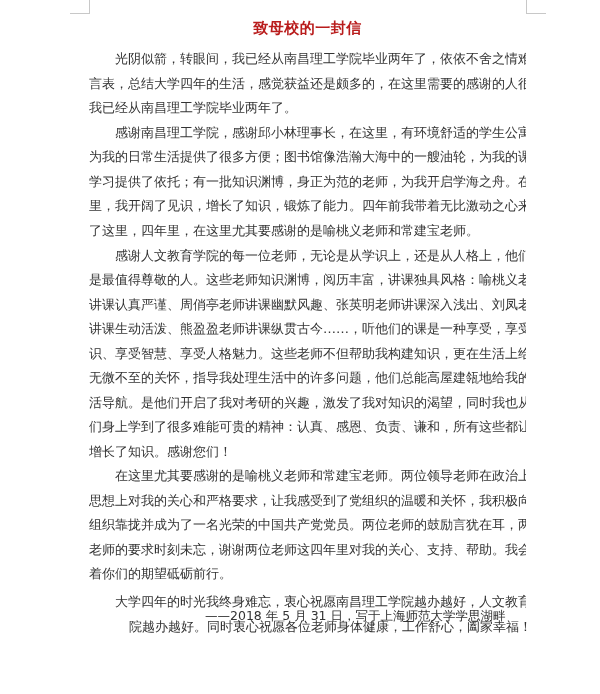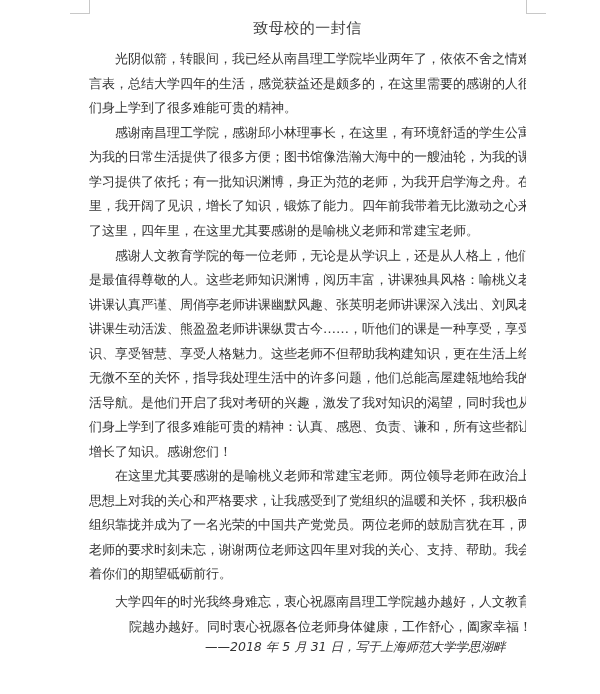--- a/index.html
+++ b/index.html
@@ -1,43 +1,43 @@
 <!DOCTYPE html>
 <html><head>
 <meta charset="utf-8">
 <style>
   html, body { margin: 0; padding: 0; background: #ffffff; }
   body { width: 600px; height: 694px; position: relative; overflow: hidden;
          font-family: "DejaVu Sans", "Liberation Sans", sans-serif; color: #333333; }
   .mark { position: absolute; background: #c8c8c8; }
   .page { position: absolute; left: 89px; top: 0; width: 437px; }
   .title { position: absolute; left: 0; top: 19px; width: 437px; text-align: center;
-           font-size: 15px; font-weight: normal; color: #404040; letter-spacing: 0.5px; }
+           font-size: 15px; font-weight: bold; color: #b91c1c; letter-spacing: 0.5px; }
   .line { position: absolute; left: 0; width: 437px; height: 24px; line-height: 24px;
           font-size: 13px; white-space: nowrap; text-align: justify; text-align-last: justify;
           overflow: hidden; }
   .line.indent { left: 26px; width: 411px; }
   .line.last { text-align-last: left; }
-  .signature { position: absolute; top: 635px; left: 116px; font-size: 12.5px;
-               line-height: 24px; white-space: nowrap; color: #333; font-style: italic; }
+  .signature { position: absolute; top: 604px; left: 116px; font-size: 12.5px;
+               line-height: 24px; white-space: nowrap; color: #333; }
 </style>
 </head>
 <body>
 
 <div class="mark" style="left:89px;top:0;width:1px;height:14px;"></div>
 <div class="mark" style="left:70px;top:13px;width:20px;height:1px;"></div>
 <div class="mark" style="left:526px;top:0;width:1px;height:14px;"></div>
 <div class="mark" style="left:526px;top:13px;width:20px;height:1px;"></div>
 
 <div class="page">
   <div class="title">致母校的一封信</div>
 
   <div class="line indent" style="top:47px;">光阴似箭，转眼间，我已经从南昌理工学院毕业两年了，依依不舍之情难以</div>
   <div class="line" style="top:72px;">言表，总结大学四年的生活，感觉获益还是颇多的，在这里需要的感谢的人很多，</div>
-  <div class="line last" style="top:96px;">们身上学到了很多难能可贵的精神。</div>
+  <div class="line last" style="top:96px;">我已经从南昌理工学院毕业两年了。</div>
 
   <div class="line indent" style="top:121px;">感谢南昌理工学院，感谢邱小林理事长，在这里，有环境舒适的学生公寓，</div>
   <div class="line" style="top:145px;">为我的日常生活提供了很多方便；图书馆像浩瀚大海中的一艘油轮，为我的课余</div>
   <div class="line" style="top:170px;">学习提供了依托；有一批知识渊博，身正为范的老师，为我开启学海之舟。在这</div>
   <div class="line" style="top:194px;">里，我开阔了见识，增长了知识，锻炼了能力。四年前我带着无比激动之心来到</div>
   <div class="line last" style="top:219px;">了这里，四年里，在这里尤其要感谢的是喻桃义老师和常建宝老师。</div>
 
   <div class="line indent" style="top:244px;">感谢人文教育学院的每一位老师，无论是从学识上，还是从人格上，他们都</div>
   <div class="line" style="top:268px;">是最值得尊敬的人。这些老师知识渊博，阅历丰富，讲课独具风格：喻桃义老师</div>
   <div class="line" style="top:293px;">讲课认真严谨、周俏亭老师讲课幽默风趣、张英明老师讲课深入浅出、刘凤老师</div>

